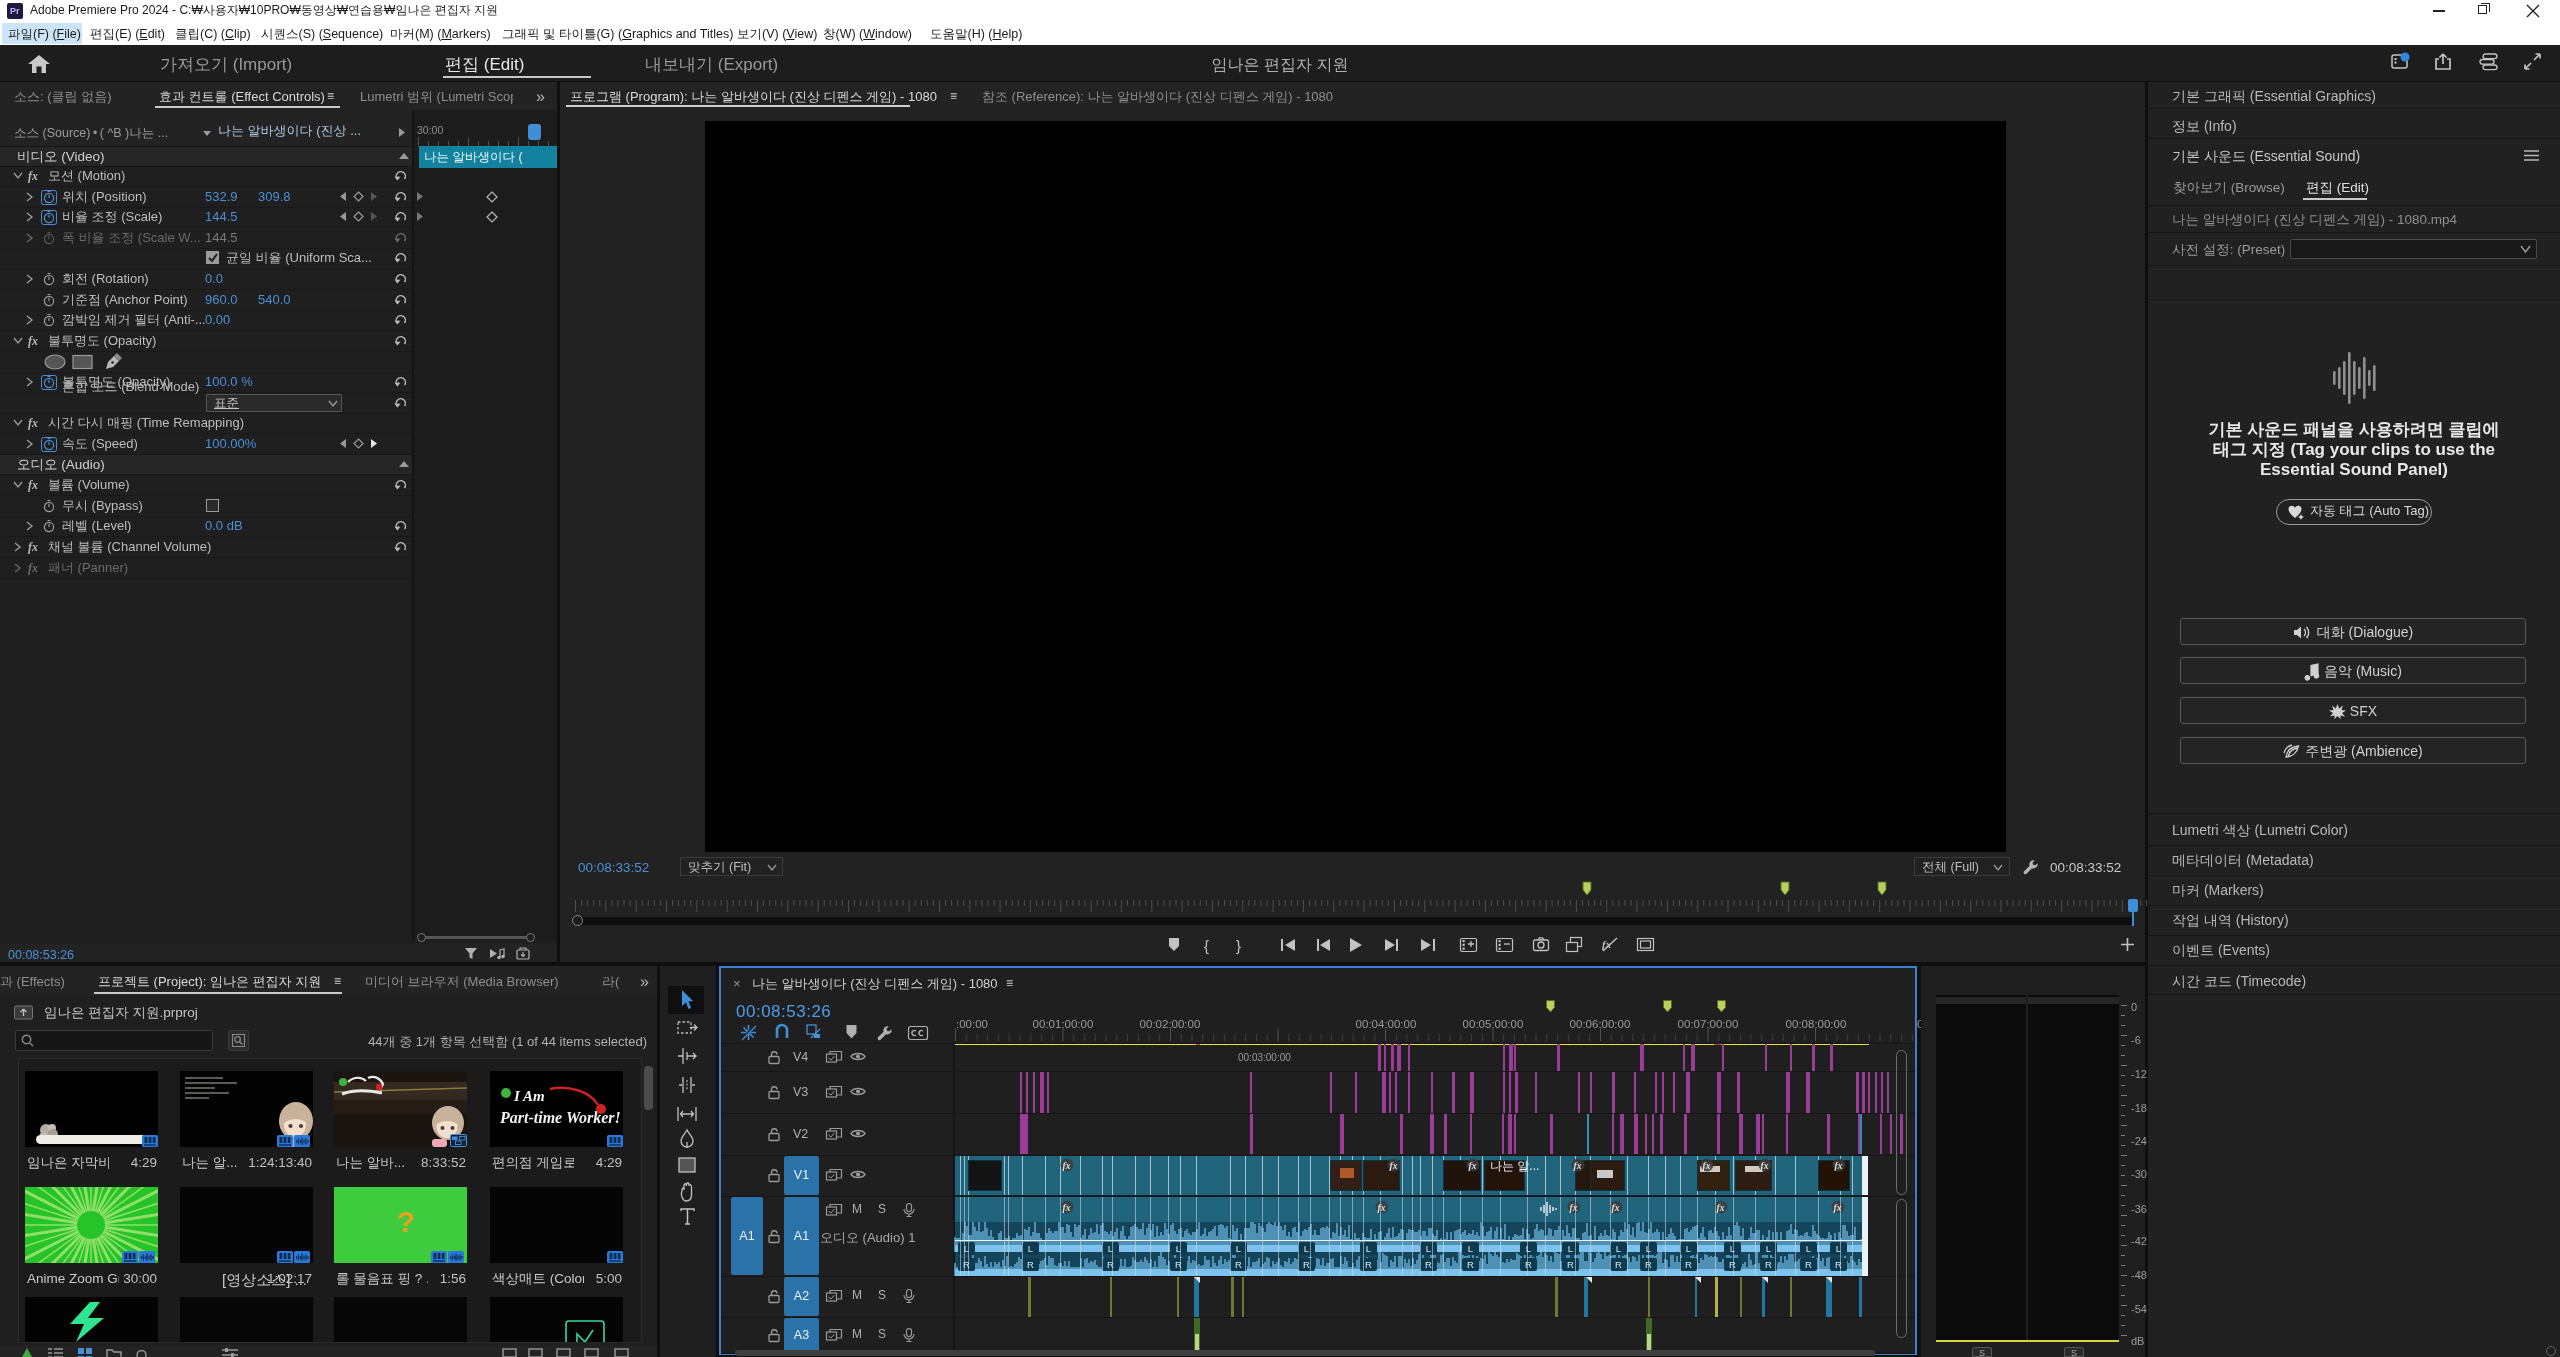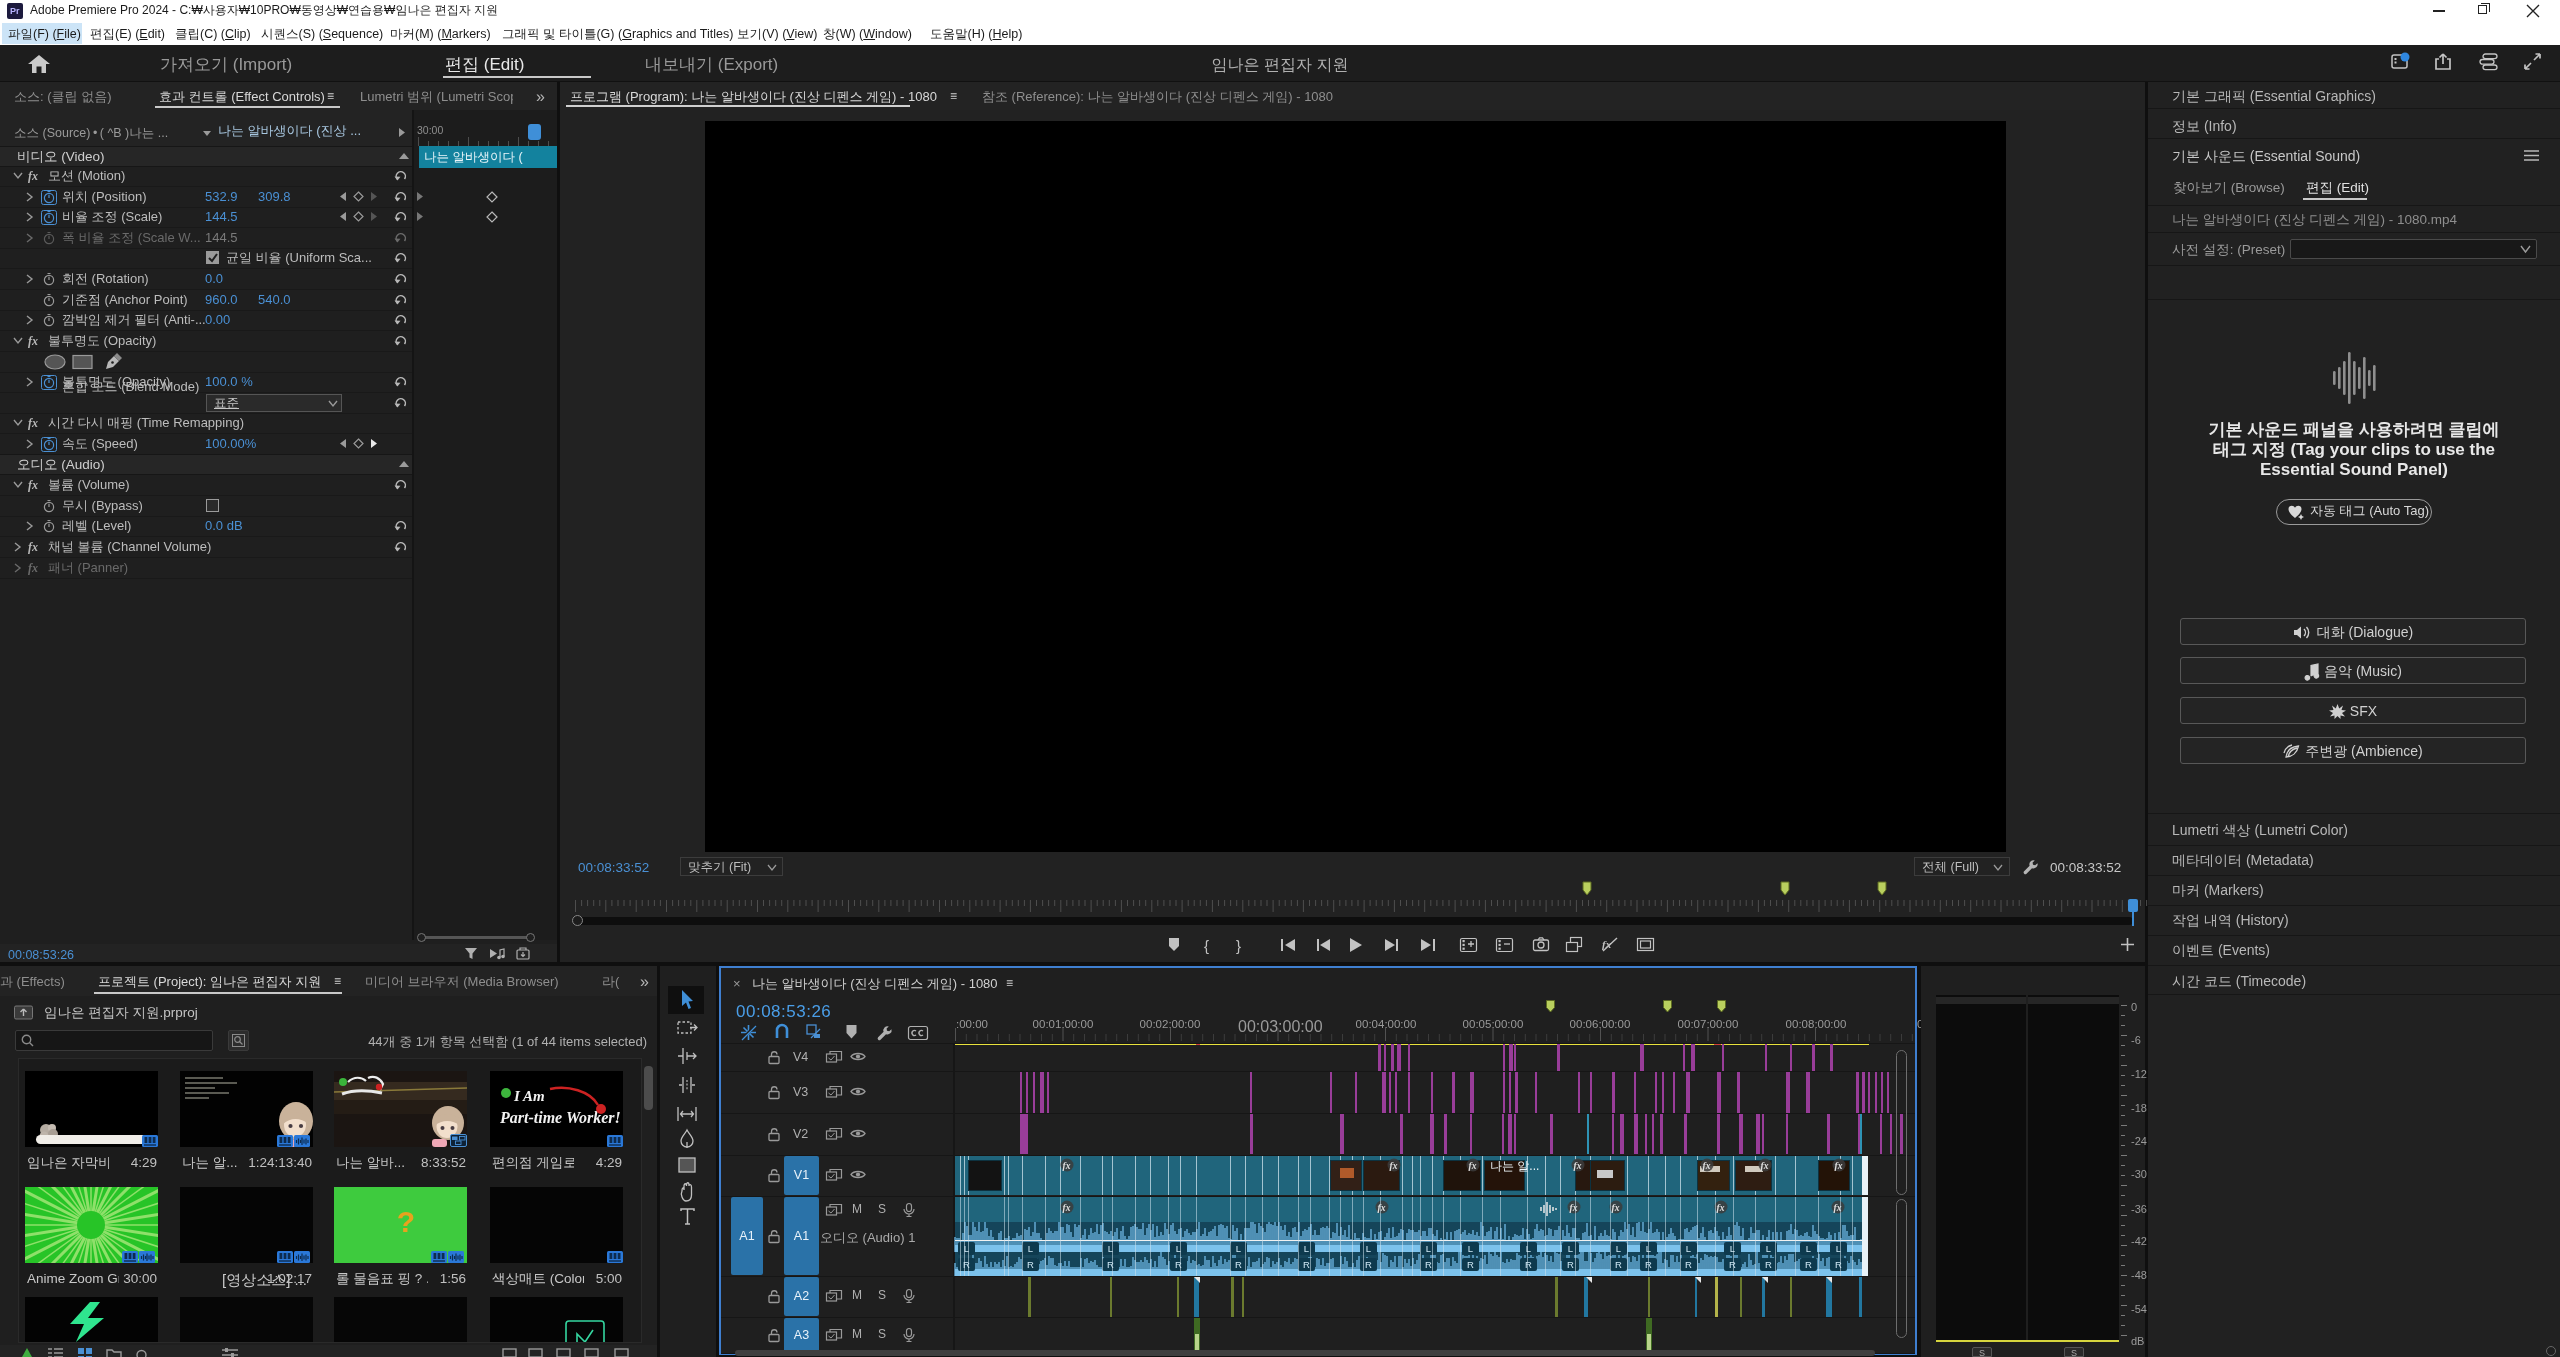--- a/index.html
+++ b/index.html
@@ -1209,21 +1209,21 @@
 <rect x="903.0" y="20" width="1" height="7" fill="#3c3c3c"></rect>
 <rect x="913.8" y="20" width="1" height="7" fill="#3c3c3c"></rect>
 <rect x="924.5" y="20" width="1" height="7" fill="#3c3c3c"></rect>
 <rect x="935.2" y="20" width="1" height="7" fill="#3c3c3c"></rect>
 <rect x="946.0" y="20" width="1" height="7" fill="#3c3c3c"></rect>
 <rect x="956.8" y="20" width="1" height="7" fill="#3c3c3c"></rect>
 </svg>
 <div class="t" style="left:956px;top:1018px;font-size:11.5px;color:#9a9a9a;white-space:nowrap;">:00:00</div>
 <div style="left:1023px;top:1018px;width:80px;text-align:center;font-size:11.5px;color:#9a9a9a;white-space:nowrap;">00:01:00:00</div>
 <div style="left:1130px;top:1018px;width:80px;text-align:center;font-size:11.5px;color:#9a9a9a;white-space:nowrap;">00:02:00:00</div>
-<div style="left:1238px;top:1018px;width:80px;text-align:center;font-size:16px;color:#9a9a9a;white-space:nowrap;">00:03:00:00</div>
+<div style="left:1238px;top:1052px;width:80px;font-size:10px;color:#9a9a9a;white-space:nowrap;">00:03:00:00</div>
 <div style="left:1346px;top:1018px;width:80px;text-align:center;font-size:11.5px;color:#9a9a9a;white-space:nowrap;">00:04:00:00</div>
 <div style="left:1453px;top:1018px;width:80px;text-align:center;font-size:11.5px;color:#9a9a9a;white-space:nowrap;">00:05:00:00</div>
 <div style="left:1560px;top:1018px;width:80px;text-align:center;font-size:11.5px;color:#9a9a9a;white-space:nowrap;">00:06:00:00</div>
 <div style="left:1668px;top:1018px;width:80px;text-align:center;font-size:11.5px;color:#9a9a9a;white-space:nowrap;">00:07:00:00</div>
 <div style="left:1776px;top:1018px;width:80px;text-align:center;font-size:11.5px;color:#9a9a9a;white-space:nowrap;">00:08:00:00</div>
 <div class="t" style="left:1917px;top:1018px;font-size:11.5px;color:#9a9a9a;white-space:nowrap;">0</div>
 <svg style="left:1546px;top:1000px;" width="9" height="13">
       <path d="M0.5 0.5 L8.5 0.5 L8.5 7.5 L4.5 12 L0.5 7.5 Z" fill="#b9cf5e" stroke="#5d6b21" stroke-width="1"></path>
     </svg>
 <svg style="left:1663px;top:1000px;" width="9" height="13">

